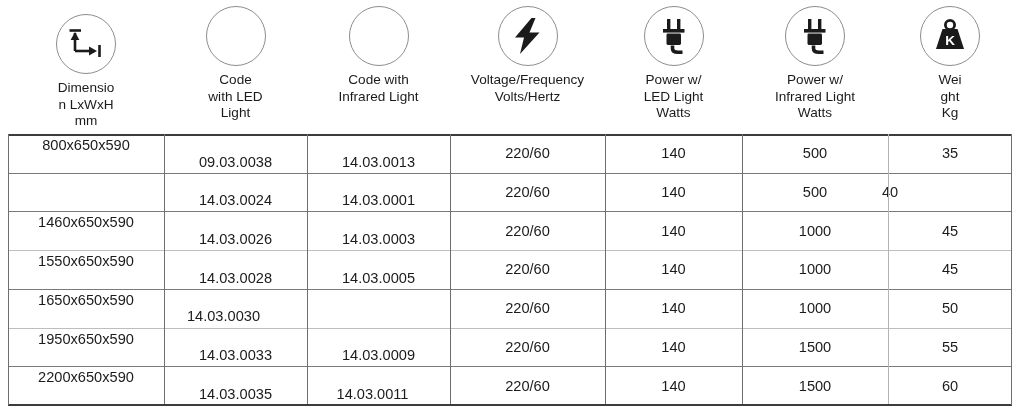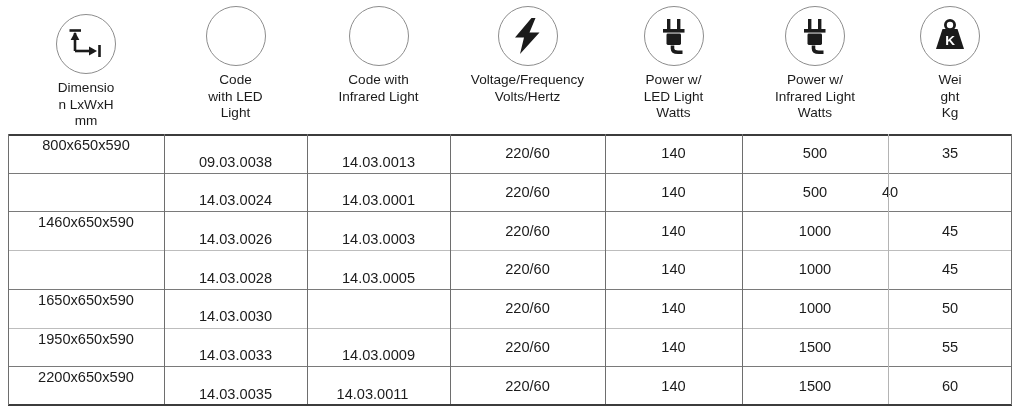--- a/index.html
+++ b/index.html
@@ -172,31 +172,32 @@
         <div class="cell dim" style="left: 0px; width: 156px;">1460x650x590</div>
         <div class="cell code" style="left: 156px; width: 143px;">14.03.0026</div>
         <div class="cell code" style="left: 299px; width: 143px;">14.03.0003</div>
         <div class="cell" style="left: 442px; width: 155px;">220/60</div>
         <div class="cell" style="left: 597px; width: 137px;">140</div>
         <div class="cell" style="left: 734px; width: 146px;">1000</div>
         <div class="cell" style="left: 880px; width: 124px;">45</div>
       </div>
       <div class="rowline faint" style="top: 116.1px;"></div>
       <div class="row" style="top: 116.1px;">
+        <div class="cell dim" style="left: 0px; width: 156px;">1550x650x590</div>
         <div class="cell code" style="left: 156px; width: 143px;">14.03.0028</div>
         <div class="cell code" style="left: 299px; width: 143px;">14.03.0005</div>
         <div class="cell" style="left: 442px; width: 155px;">220/60</div>
         <div class="cell" style="left: 597px; width: 137px;">140</div>
         <div class="cell" style="left: 734px; width: 146px;">1000</div>
         <div class="cell" style="left: 880px; width: 124px;">45</div>
       </div>
       <div class="rowline" style="top: 154.8px;"></div>
       <div class="row" style="top: 154.8px;">
         <div class="cell dim" style="left: 0px; width: 156px;">1650x650x590</div>
-        <div class="cell code" style="left: 156px; width: 143px;">14.03.0030</div>
+        <div class="cell code" style="left: 144px; width: 143px;">14.03.0030</div>
         <div class="cell" style="left: 442px; width: 155px;">220/60</div>
         <div class="cell" style="left: 597px; width: 137px;">140</div>
         <div class="cell" style="left: 734px; width: 146px;">1000</div>
         <div class="cell" style="left: 880px; width: 124px;">50</div>
       </div>
       <div class="rowline faint" style="top: 193.5px;"></div>
       <div class="row" style="top: 193.5px;">
         <div class="cell dim" style="left: 0px; width: 156px;">1950x650x590</div>
         <div class="cell code" style="left: 156px; width: 143px;">14.03.0033</div>
         <div class="cell code" style="left: 299px; width: 143px;">14.03.0009</div>

